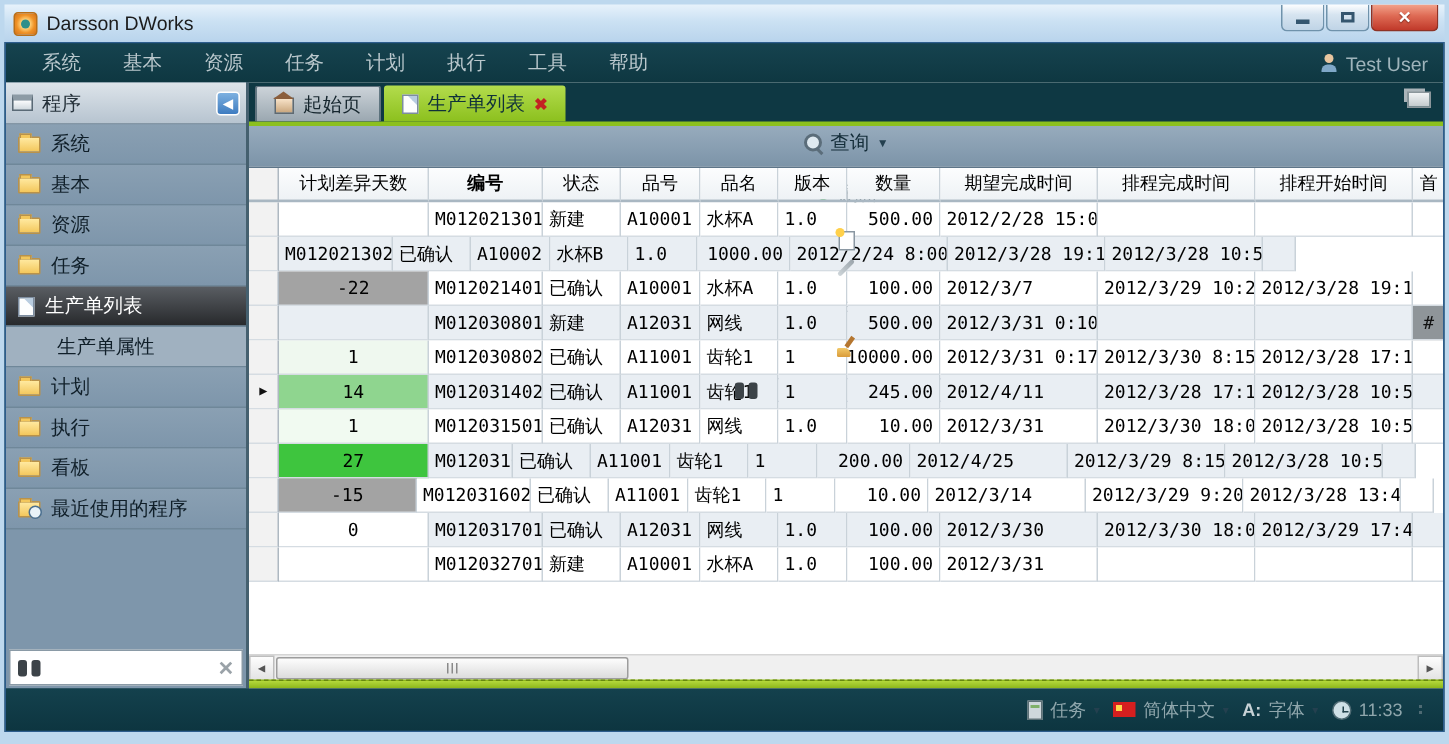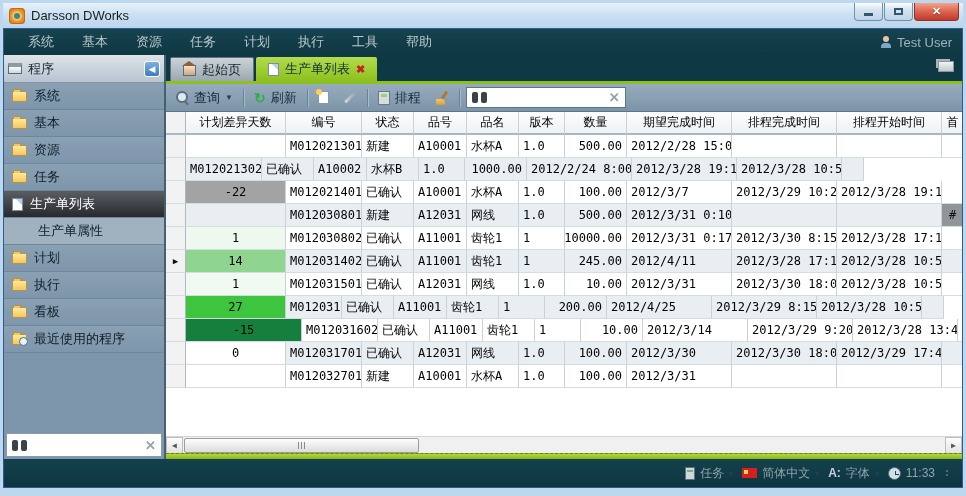--- a/index.html
+++ b/index.html
@@ -49,21 +49,21 @@
   
   .content { flex:1; display:flex; flex-direction:column; min-width:0; background:#fff; }
   .tabstrip { height:29px; background:#0e3843; border-bottom:3px solid #8cc01e; display:flex; align-items:flex-end; padding-left:4px; position:relative; }
   .tab { height:24px; display:flex; align-items:center; gap:6px; padding:0 12px; font-size:13px; margin-right:2px; border-radius:2px 2px 0 0; }
   .tab.inactive { background:linear-gradient(#ccd3d9,#9aa7b0); color:#16262e; border:1px solid #5f717d; border-bottom:none; }
   .tab.active { background:linear-gradient(#b3dc4d,#8cc01e); color:#10313a; }
   .tab-close { color:#c32222; font-weight:bold; font-size:11px; }
   .ico-home { width:13px; height:11px; background:linear-gradient(#f7e2c8,#caa77e); border:1px solid #5f6a72; position:relative; margin-top:2px; }
   .ico-home::before{ content:""; position:absolute; left:-2px; top:-5px; border:7px solid transparent; border-bottom:5px solid #8b5e3c; border-top:none; }
   .tab-stack { position:absolute; right:8px; top:6px; width:16px; height:11px; background:linear-gradient(#f2f4f5,#c3cacd); border:1px solid #8b969b; box-shadow:-3px -3px 0 -1px #aab4b9; }
-  .toolbar { height:28px; background:linear-gradient(#97abbd,#7c94a8); border-bottom:1px solid #5d7588; display:flex; align-items:center; padding:0 6px; gap:6px; font-size:13px; color:#132c38; }
+  .toolbar { height:28px; background:linear-gradient(#97abbd,#7c94a8); border-bottom:1px solid #5d7588; display:flex; align-items:center; padding:0 6px; gap:6px; font-size:13px; color:#132c38;flex-direction:column; }
   .tb-btn { display:flex; align-items:center; gap:5px; padding:2px 4px; }
   .tb-sep { width:1px; height:18px; background:#68829a; box-shadow:1px 0 0 #a9bac8; }
   .caret { font-size:8px; color:#24404f; }
   .ico-mag { width:13px; height:13px; position:relative; flex:none; }
   .ico-mag::before{ content:""; position:absolute; left:0; top:0; width:8px; height:8px; border:2px solid #5b6d7a; border-radius:50%; background:#dfe9f0; }
   .ico-mag::after{ content:""; position:absolute; right:0; bottom:0; width:5px; height:2px; background:#5b6d7a; transform:rotate(45deg); }
   .ico-refresh { color:#2fae44; font-size:14px; font-weight:bold; line-height:1; }
   .ico-newdoc { width:11px; height:13px; background:#fefefe; border:1px solid #8a97a2; position:relative; }
   .ico-newdoc::before{ content:""; position:absolute; left:-3px; top:-3px; width:6px; height:6px; background:#ffd04a; border-radius:50%; }
   .ico-pencil { width:14px; height:3px; background:linear-gradient(90deg,#cfd6da,#9aa4ab); transform:rotate(-45deg); border-radius:2px; }
@@ -248,21 +248,21 @@
             <span class="ico-binoc"></span>
             <input value="" style="">
             <span class="ico-x">✕</span>
           </div>
         </div>
 
         <div class="grid">
           <div class="g-row g-head" id="g-head">
               <div class="g-cell c-sel" style="width: 20px;"></div>
               <div class="g-cell" style="width: 100px;">计划差异天数</div>
-              <div class="g-cell" style="width: 76px;">编号</div>
+              <div class="g-cell" style="width: 76px; font-weight: bold;">编号</div>
               <div class="g-cell" style="width: 52px;">状态</div>
               <div class="g-cell" style="width: 53px;">品号</div>
               <div class="g-cell" style="width: 52px;">品名</div>
               <div class="g-cell" style="width: 46px;">版本</div>
               <div class="g-cell" style="width: 62px;">数量</div>
               <div class="g-cell" style="width: 105px;">期望完成时间</div>
               <div class="g-cell" style="width: 105px;">排程完成时间</div>
               <div class="g-cell" style="width: 105px;">排程开始时间</div>
               <div class="g-cell" style="width: 22px;">首</div>
             </div>
@@ -373,21 +373,21 @@
                 <div class="g-cell" style="width: 52px;">齿轮1</div>
                 <div class="g-cell" style="width: 46px;">1</div>
                 <div class="g-cell num" style="width: 62px;">200.00</div>
                 <div class="g-cell" style="width: 105px;">2012/4/25</div>
                 <div class="g-cell" style="width: 105px;">2012/3/29 8:15</div>
                 <div class="g-cell" style="width: 105px;">2012/3/28 10:52</div>
                 <div class="g-cell" style="width: 22px;"></div>
               </div>
               <div class="g-row">
                 <div class="g-cell c-sel" style="width: 20px;"></div>
-                <div class="g-cell ctr" style="width: 116px; background: #15803d;">-15</div>
+                <div class="g-cell ctr" style="width: 92px; background: #a3a3a3;">-15</div>
                 <div class="g-cell" style="width: 76px;">M012031602</div>
                 <div class="g-cell" style="width: 52px;">已确认</div>
                 <div class="g-cell" style="width: 53px;">A11001</div>
                 <div class="g-cell" style="width: 52px;">齿轮1</div>
                 <div class="g-cell" style="width: 46px;">1</div>
                 <div class="g-cell num" style="width: 62px;">10.00</div>
                 <div class="g-cell" style="width: 105px;">2012/3/14</div>
                 <div class="g-cell" style="width: 105px;">2012/3/29 9:20</div>
                 <div class="g-cell" style="width: 105px;">2012/3/28 13:40</div>
                 <div class="g-cell" style="width: 22px;"></div>

